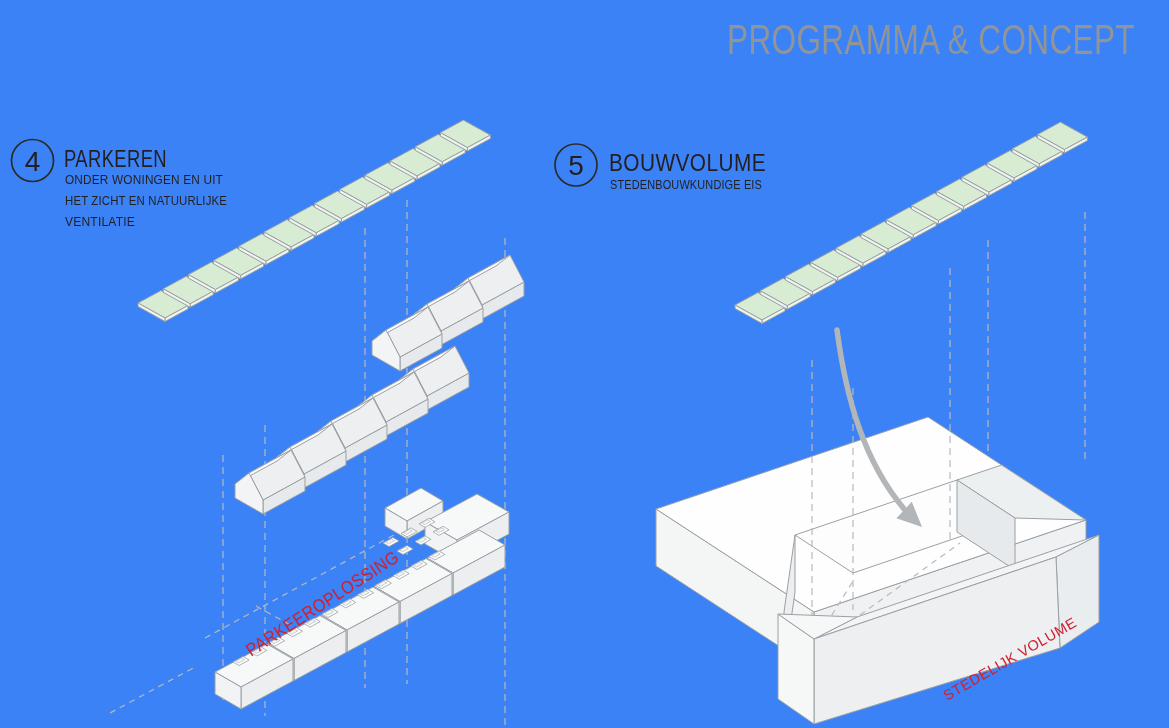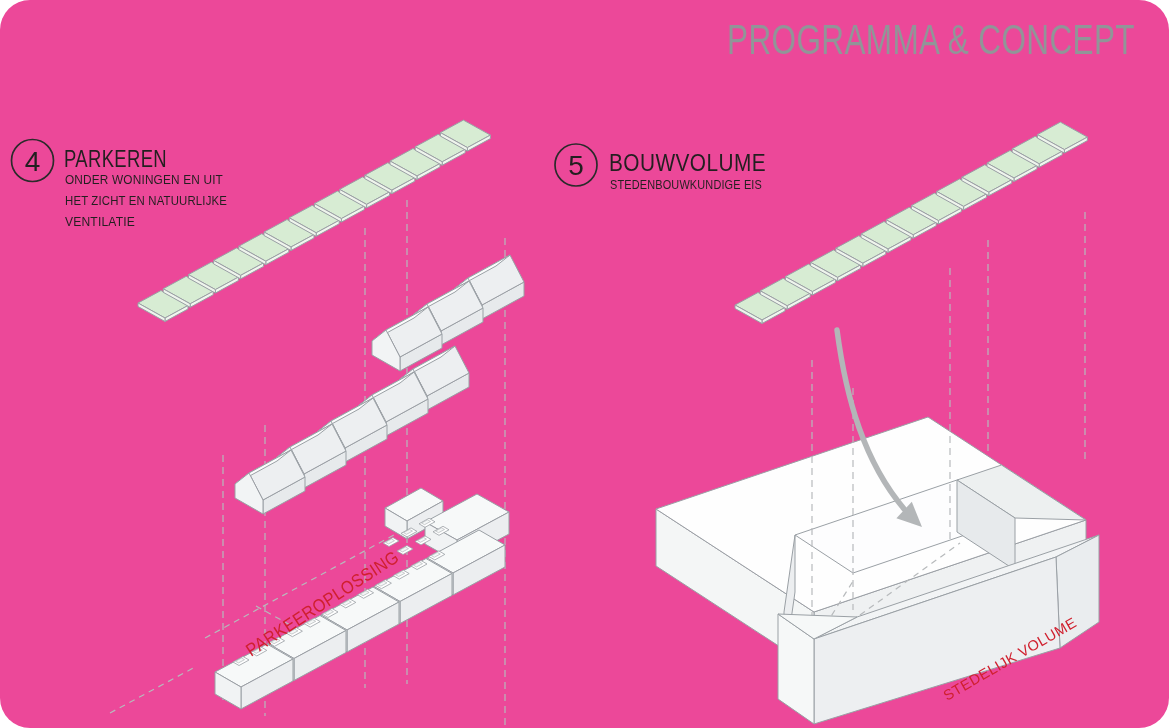--- a/index.html
+++ b/index.html
@@ -1,17 +1,17 @@
 <!DOCTYPE html>
 <html><head>
 <meta charset="utf-8">
 <style>
   html,body{margin:0;padding:0;background:#ffffff;}
   body{font-family:"Liberation Sans", sans-serif;}
-  .canvas-wrap{position:relative;width:1169px;height:728px;background:#ec4899;overflow:hidden;border-radius:30px;}
+  .canvas-wrap{position:relative;width:1169px;height:728px;background:#3b82f6;overflow:hidden;}
   svg text{font-family:"Liberation Sans", sans-serif;}
   .page-title{fill:#919598;font-size:42px;letter-spacing:0.5px;}
   .diagram-number{fill:#231f20;font-size:28px;}
   .diagram-title{fill:#231f20;font-size:24px;letter-spacing:0.5px;}
   .diagram-subtitle{fill:#231f20;font-size:13.5px;letter-spacing:0.2px;}
   .red-annotation{font-size:18px;letter-spacing:0.5px;}
   .red-annotation-sm{font-size:14.5px;letter-spacing:0.5px;}
   .outline{stroke:#9aa0a5;stroke-width:1;stroke-linejoin:round;}
   .dash{stroke:#b7babc;stroke-width:1.2;fill:none;stroke-dasharray:7 5;}
   .dash2{stroke:#b7babc;stroke-width:1.2;fill:none;stroke-dasharray:6 5;}

